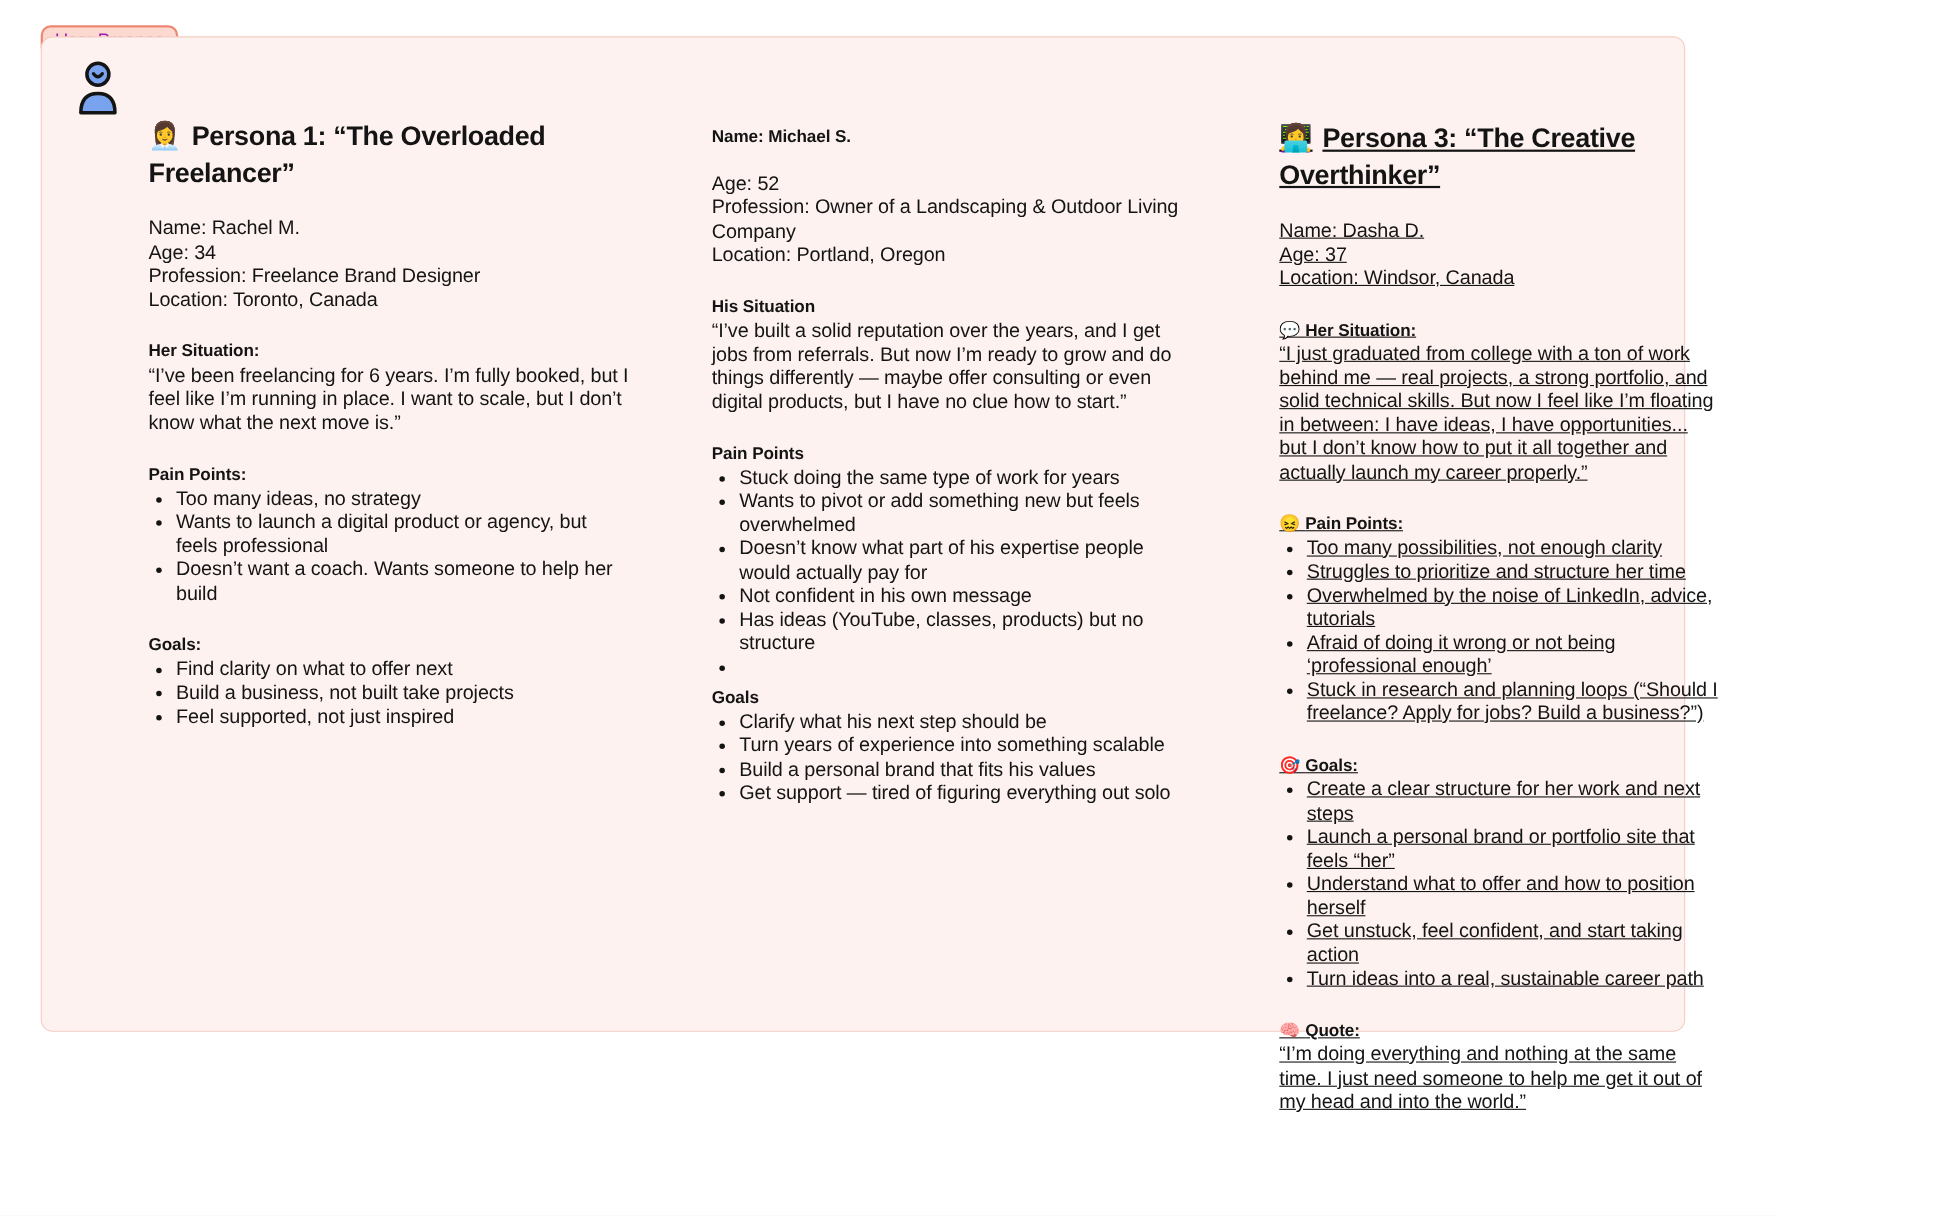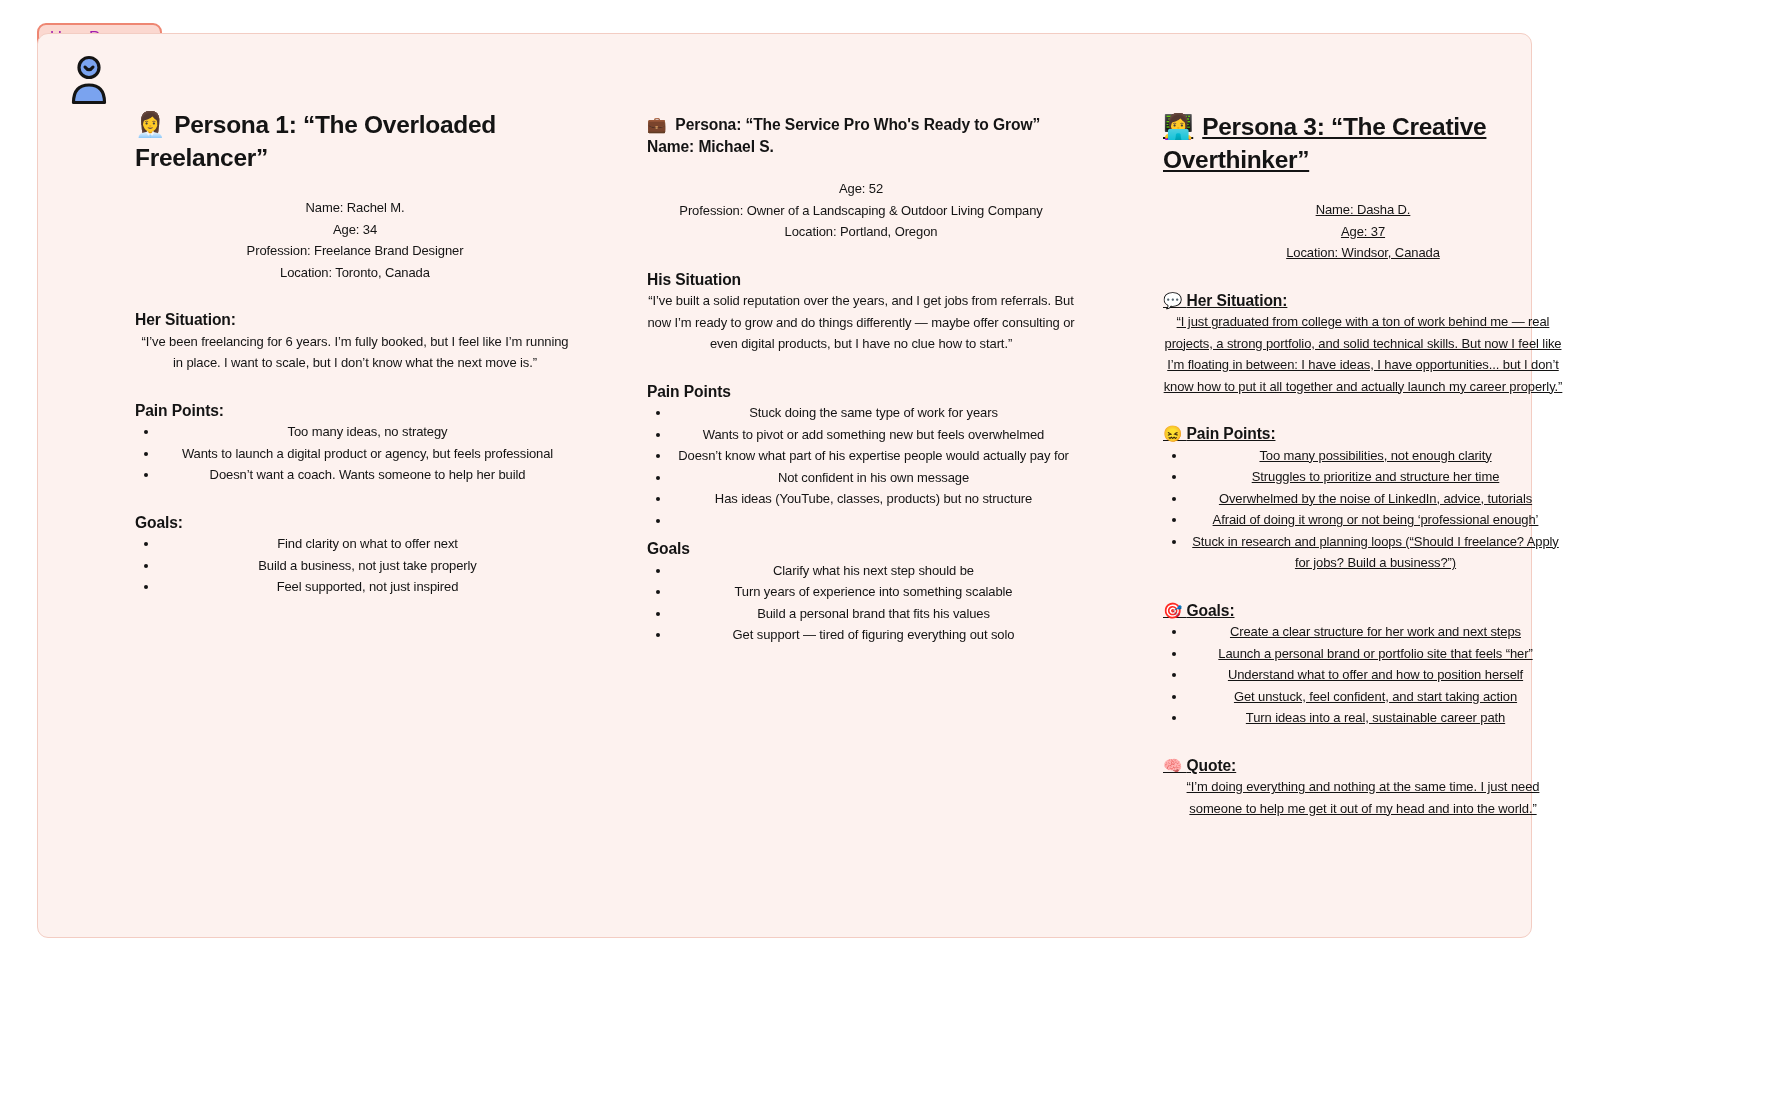--- a/index.html
+++ b/index.html
@@ -73,23 +73,22 @@
     margin-bottom: 0;
   }
   .title-emoji { margin-right: 9px; }
   .subtitle {
     font-weight: 700;
     font-size: 15.6px;
     line-height: 21.5px;
     margin-bottom: 21px;
   }
   .meta-line, .para, li {
-    font-size: 13px;
-    line-height: 21.5px;
-    text-align: center;
+    font-size: 18px;
+    line-height: 21.5px;
   }
   .section { margin-top: 26px; }
   .section.tight { margin-top: 7px; }
   .sec-h {
     font-weight: 700;
     font-size: 15.6px;
     line-height: 21.5px;
   }
   .sec-emoji { font-weight: 400; }
   ul {
@@ -134,31 +133,28 @@
             <ul>
               <li>Too many ideas, no strategy</li>
               <li>Wants to launch a digital product or agency, but feels professional</li>
               <li>Doesn’t want a coach. Wants someone to help her build</li>
             </ul>
           </div>
           <div class="section">
             <div class="sec-h"><span>Goals:</span></div>
             <ul>
               <li>Find clarity on what to offer next</li>
-              <li>Build a business, not just take properly</li>
+              <li>Build a business, not built take projects</li>
               <li>Feel supported, not just inspired</li>
             </ul>
           </div>
         </div>
   </div>
 
   <div class="col col-2 hdr-small">
-    <div class="title-block">
-      <span class="title-emoji">💼</span><span class="title-text">Persona: “The Service Pro Who's Ready to Grow”</span>
-    </div>
     <div class="subtitle">Name: Michael S.</div>
     <div class="meta">
           <div class="meta-line">Age: 52</div>
           <div class="meta-line">Profession: Owner of a Landscaping &amp; Outdoor Living Company</div>
           <div class="meta-line">Location: Portland, Oregon</div>
         </div>
     <div class="sections">
           <div class="section">
             <div class="sec-h"><span>His Situation</span></div>
             <div class="para">“I’ve built a solid reputation over the years, and I get jobs from referrals. But now I’m ready to grow and do things differently — maybe offer consulting or even digital products, but I have no clue how to start.”</div>

